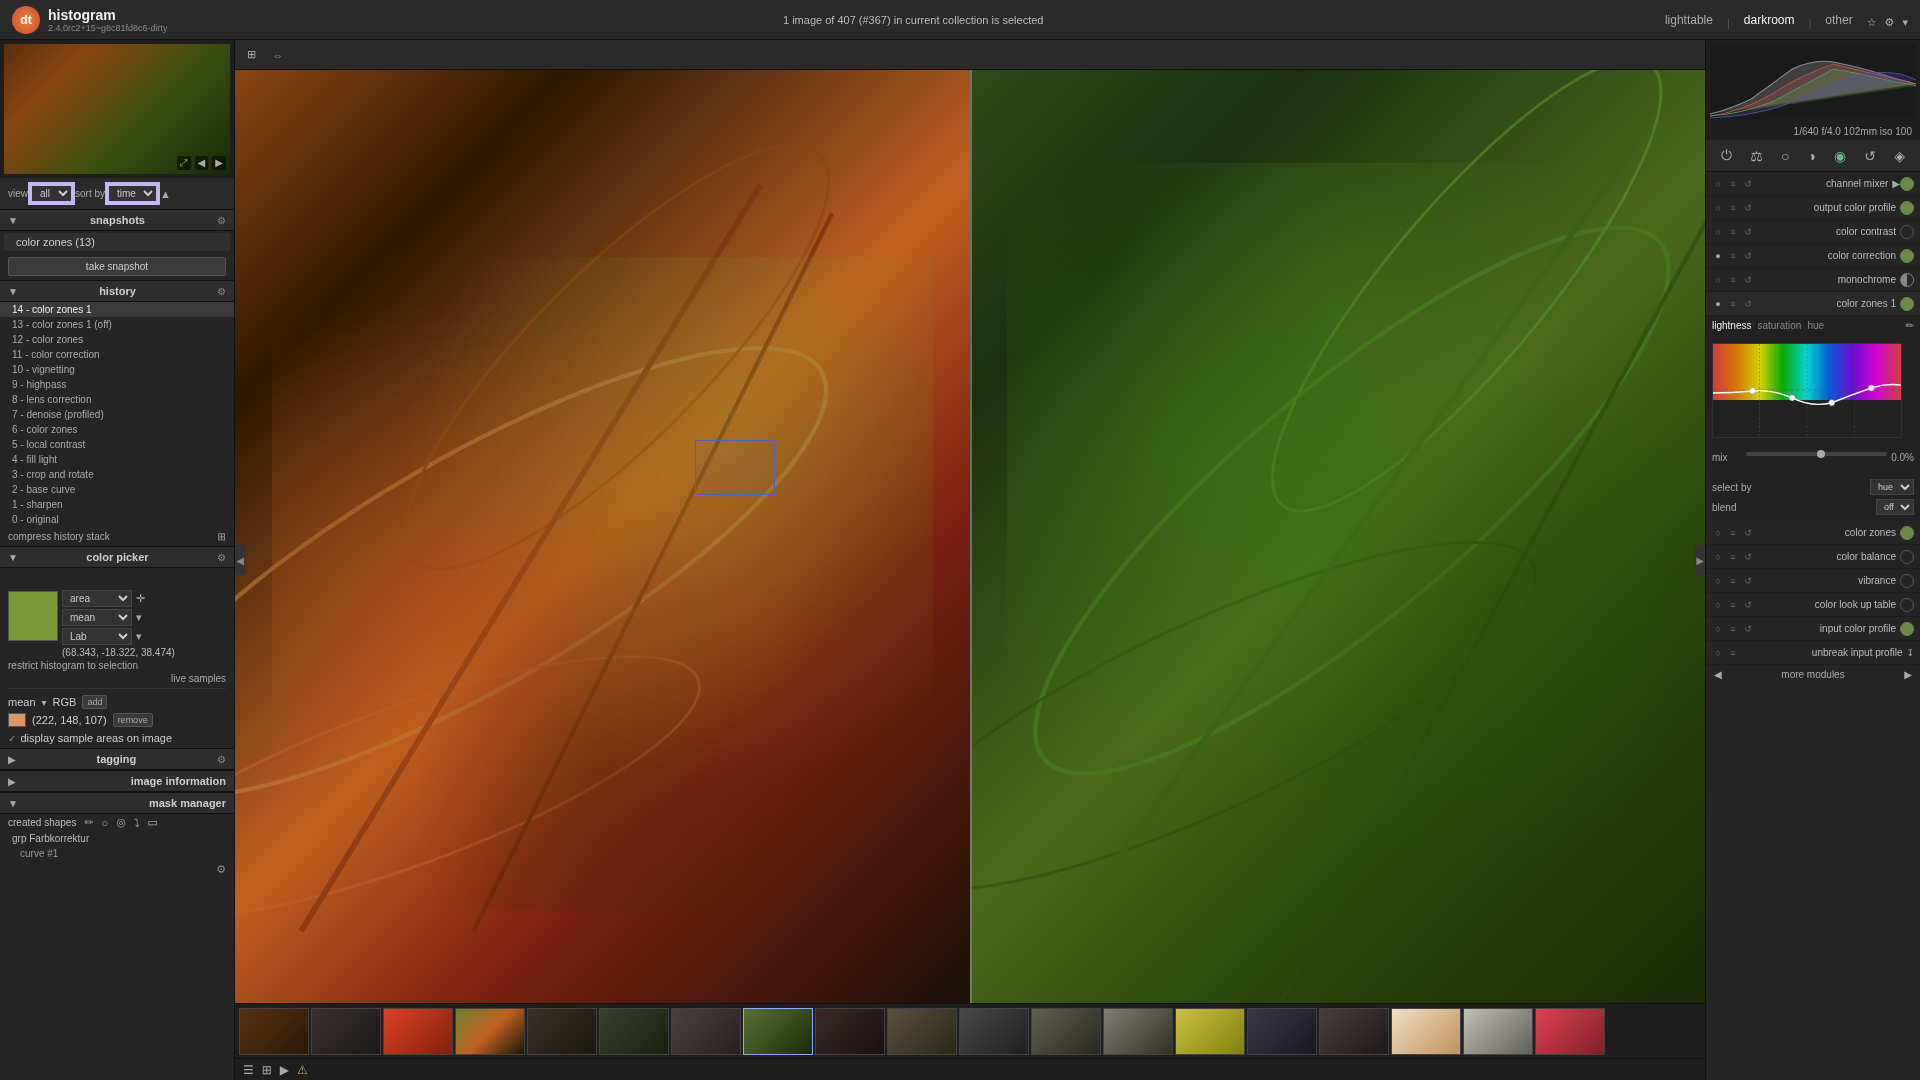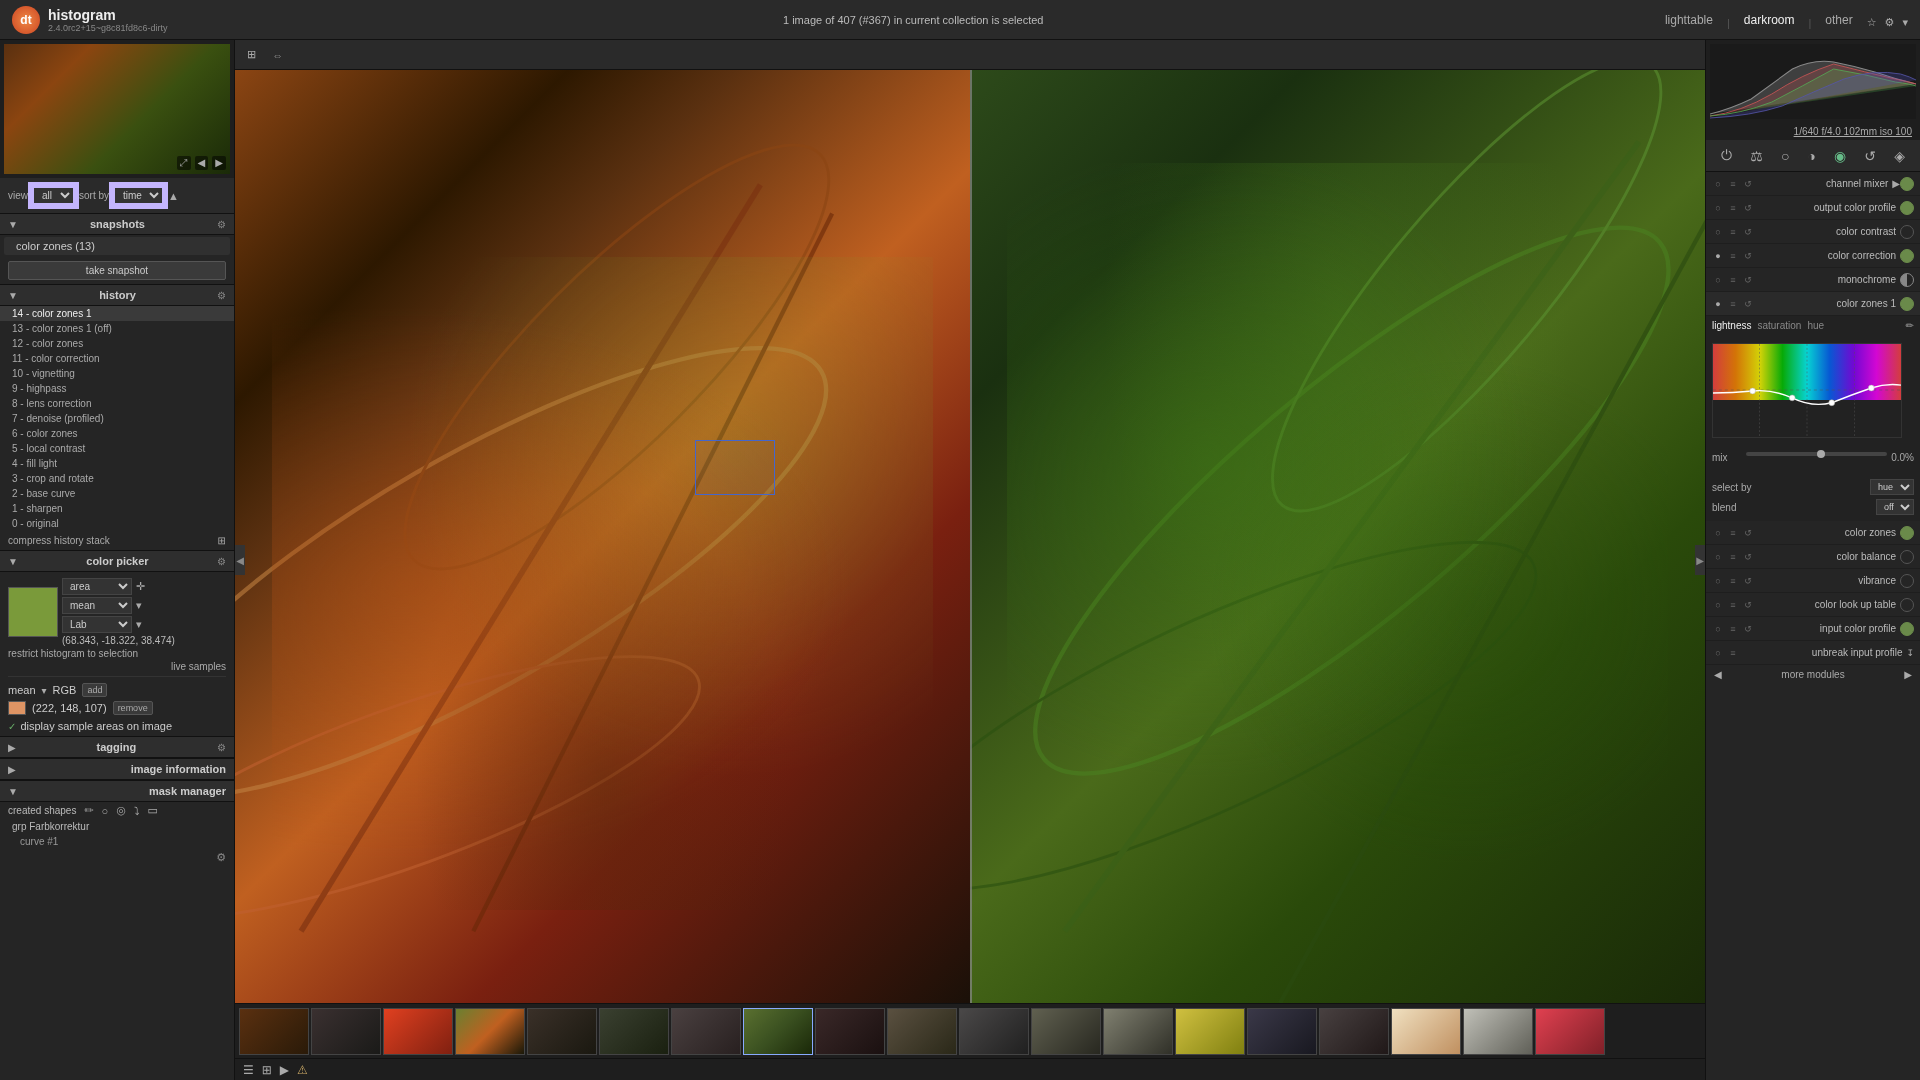--- a/index.html
+++ b/index.html
@@ -91,21 +91,21 @@
     }
     .section-title { color: #ccc; font-size: 11px; font-weight: bold; }
     .section-icon { color: #888; font-size: 10px; }
     
     .view-bar {
       display: flex; align-items: center; gap: 0; padding: 4px 8px;
       background: #2a2a2a;
     }
     .view-label { color: #aaa; font-size: 10px; }
     .view-select {
-      background: #333; color: #ccc; border: 6px solid #c4b5fd;
+      background: #333; color: #ccc; border: 4px solid #c4b5fd;
       font-size: 10px; padding: 1px 4px;
     }
     
     .snapshot-item {
       padding: 3px 12px;
       background: #303030;
       margin: 2px 4px;
       border-radius: 2px;
       cursor: pointer;
       color: #ccc;
@@ -257,21 +257,21 @@
     .histogram-area {
       height: 100px;
       background: #1e1e1e;
       position: relative;
       padding: 4px;
       flex-shrink: 0;
     }
     .hist-canvas {
       width: 100%; height: 80px; position: relative;
     }
-    .hist-info { color: #aaa; font-size: 10px; text-align: right; padding: 2px 4px; text-decoration: underline; }
+    .hist-info { color: #aaa; font-size: 10px; text-align: right; padding: 2px 4px; }
     
     .module-icons {
       display: flex; align-items: center; justify-content: space-around;
       padding: 4px 6px;
       background: #2a2a2a;
       border-bottom: 1px solid #111;
     }
     .mod-icon {
       color: #aaa; font-size: 14px; cursor: pointer; padding: 3px;
     }
@@ -462,21 +462,21 @@
 
     <div class="section-header">
       <span style="color:#aaa; font-size:10px;">▼</span>
       <span class="section-title">color picker</span>
       <span class="section-icon">⚙</span>
     </div>
     <div class="color-picker-section">
       <div class="cp-row">
         <div class="cp-swatch"></div>
         <div class="cp-controls">
-          <div style="display:flex; gap:4px; align-items:center;">
+          <div style="display:flex; gap:4px; align-items:center;margin-top:16px;">
             <select class="cp-select">
               <option>area</option>
             </select>
             <span style="color:#aaa;">✛</span>
           </div>
           <div style="display:flex; gap:4px; align-items:center; margin-top:2px;">
             <select class="cp-select">
               <option>mean</option>
             </select>
             <span style="color:#aaa;">▾</span>

